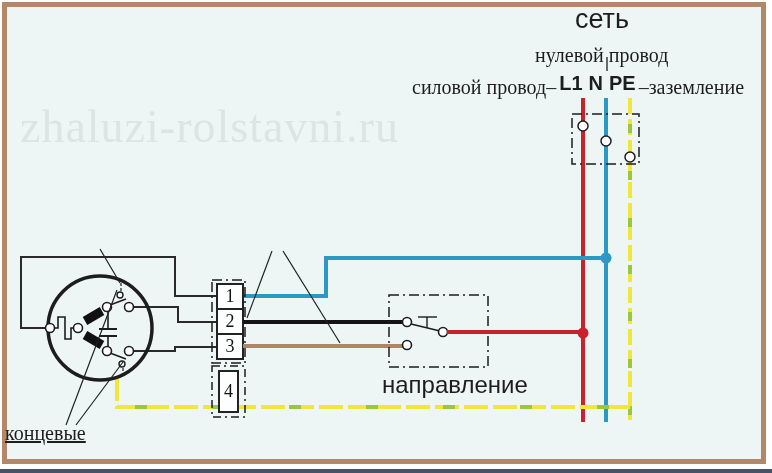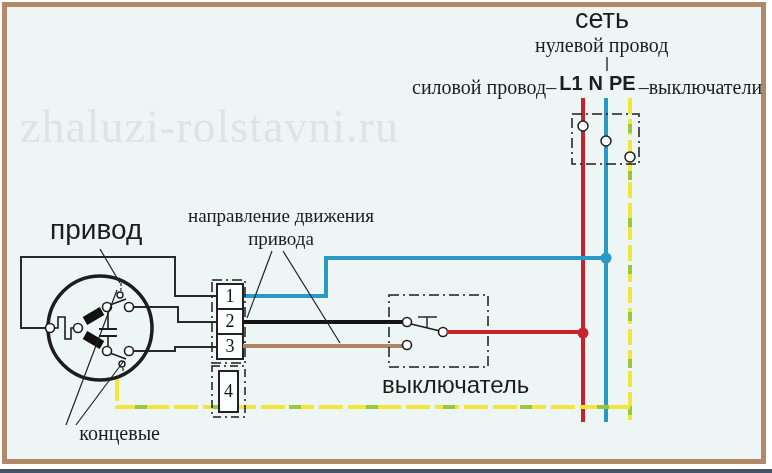--- a/index.html
+++ b/index.html
@@ -6,27 +6,27 @@
   body{width:772px;height:473px;background:#ffffff;font-family:"Liberation Serif",serif;}
   #stage{position:relative;width:772px;height:473px;overflow:hidden;background:#ffffff;}
   #frame{position:absolute;left:2px;top:2px;width:764px;height:462px;box-sizing:border-box;
          border:5px solid var(--color-frame,#b1886a);background:var(--color-background,#edf6f4);}
   #bottom-edge{position:absolute;left:0;bottom:0;width:772px;height:4px;background:var(--color-bottom_edge,#46516a);}
   .lbl{position:absolute;color:var(--color-line,#1d1d1d);white-space:nowrap;}
   .serif{font-family:"Liberation Serif",serif;}
   .sans{font-family:"Liberation Sans",sans-serif;}
   #watermark{left:20px;top:100px;font-size:46px;letter-spacing:1px;color:var(--color-watermark,#dde4e2);}
   #mains-title{left:575px;top:4px;font-size:27px;}
-  #neutral-label{left:535px;top:34px;font-size:20px;text-align:center;}
+  #neutral-label{left:535px;top:44px;font-size:20px;text-align:center;}
   #power-row{left:412px;top:68px;font-size:20px;display:flex;align-items:flex-end;}
   #power-row .term{font-family:"Liberation Sans",sans-serif;font-weight:bold;font-size:20px;margin:4px 3px;}
   #drive-label{left:50px;top:214px;font-size:28px;}
   #direction-label{left:166px;top:204px;width:230px;text-align:center;font-size:19px;line-height:23px;white-space:normal;}
   #switch-label{left:382px;top:371px;font-size:24px;}
-  #limit-label{left:5px;top:423px;width:155px;text-align:right;font-size:20px;line-height:21px;white-space:normal;}
+  #limit-label{left:5px;top:423px;width:155px;text-align:left;font-size:20px;line-height:21px;white-space:normal;text-decoration:underline;}
   .tnum{position:absolute;display:flex;align-items:center;justify-content:center;font-size:18px;color:#111;}
   #tnum-1{left:217px;top:284px;width:26px;height:25px;}
   #tnum-2{left:217px;top:309px;width:26px;height:25px;}
   #tnum-3{left:217px;top:334px;width:26px;height:25px;}
   #tnum-4{left:219px;top:371px;width:19px;height:41px;}
   svg{position:absolute;left:0;top:0;}
 </style>
 </head>
 <body>
 
@@ -128,31 +128,26 @@
   <div id="mains-title" class="lbl sans">сеть</div>
   <div id="neutral-label" class="lbl serif">нулевой провод</div>
 
   <div id="power-row" class="lbl">
     <span class="serif">силовой провод</span>
       <span class="serif">–</span>
       <span class="term">L1</span>
       <span class="term">N</span>
       <span class="term">PE</span>
       <span class="serif">–</span>
-      <span class="serif">выключатели</span>
+      <span class="serif">заземление</span>
   </div>
 
-  <div id="drive-label" class="lbl sans">привод</div>
 
-  <div id="direction-label" class="lbl serif">
-    <span>направление движения</span><br>
-    <span>привода</span>
-  </div>
 
-  <div id="switch-label" class="lbl sans">выключатель</div>
+  <div id="switch-label" class="lbl sans">направление</div>
 
   <div id="limit-label" class="lbl serif">
     <span>концевые</span><br>
   </div>
 
   <div id="tnum-1" class="tnum serif">1</div>
   <div id="tnum-2" class="tnum serif">2</div>
   <div id="tnum-3" class="tnum serif">3</div>
   <div id="tnum-4" class="tnum serif">4</div>
 

